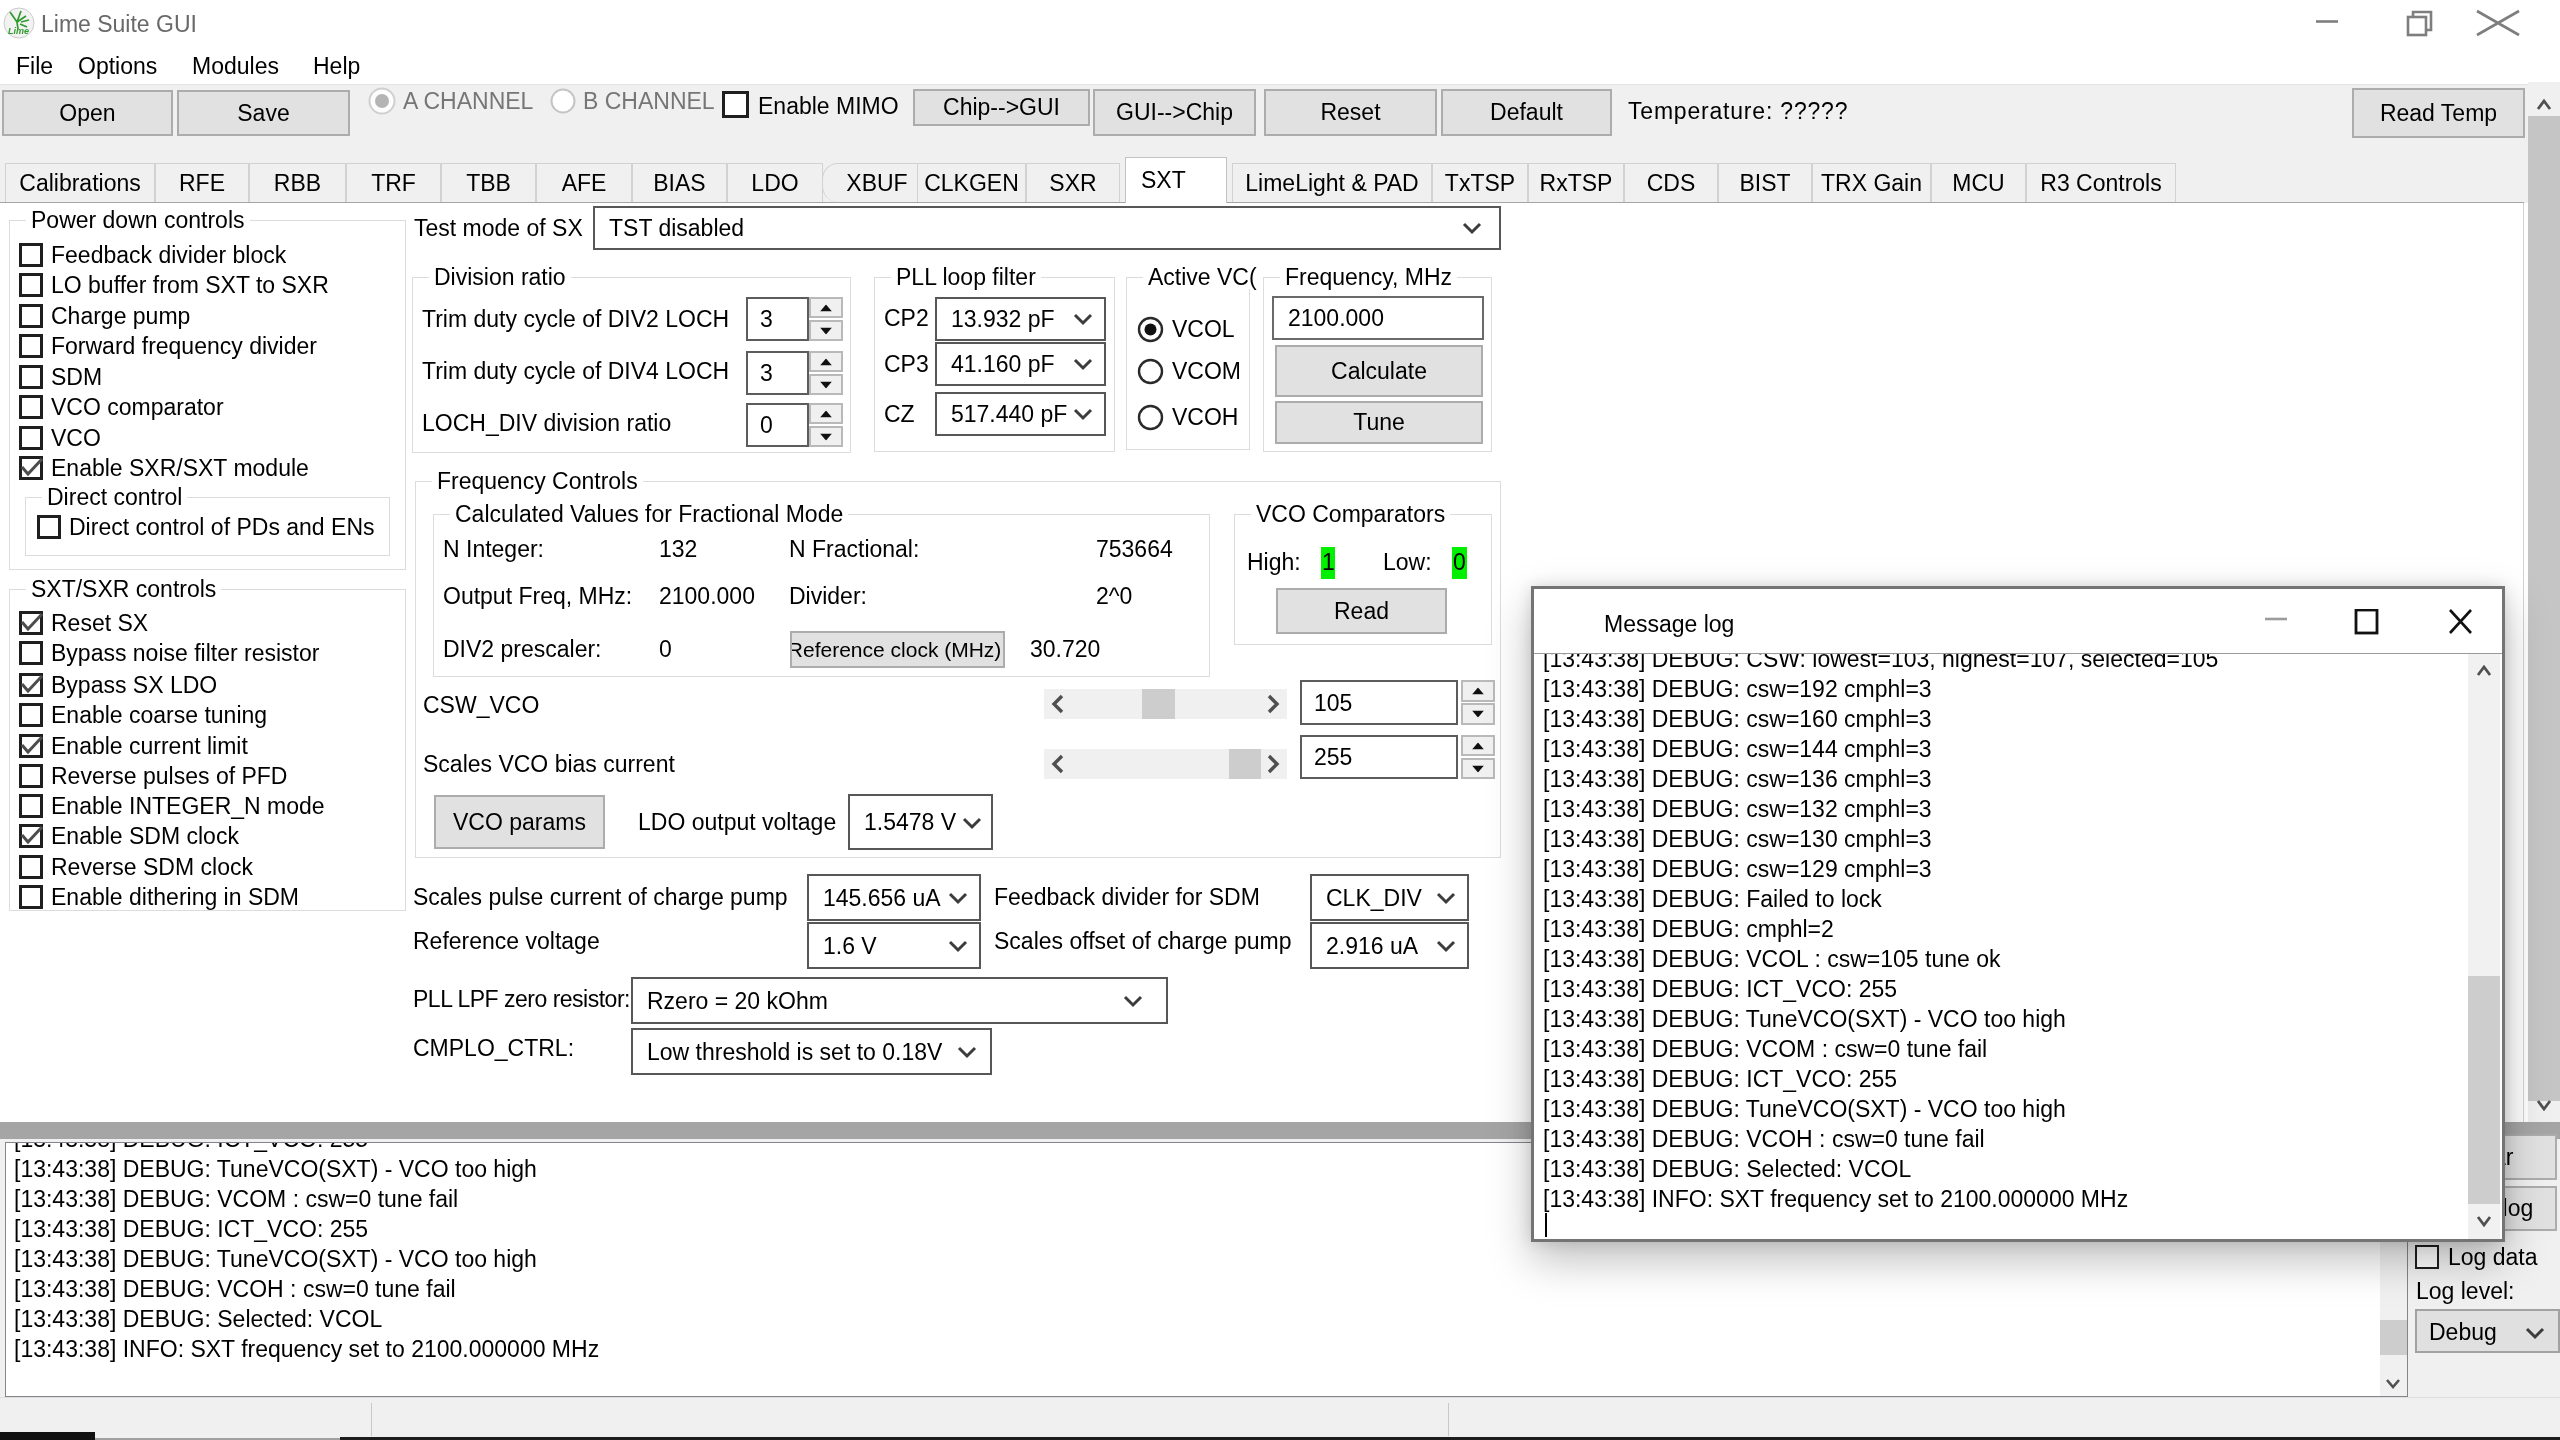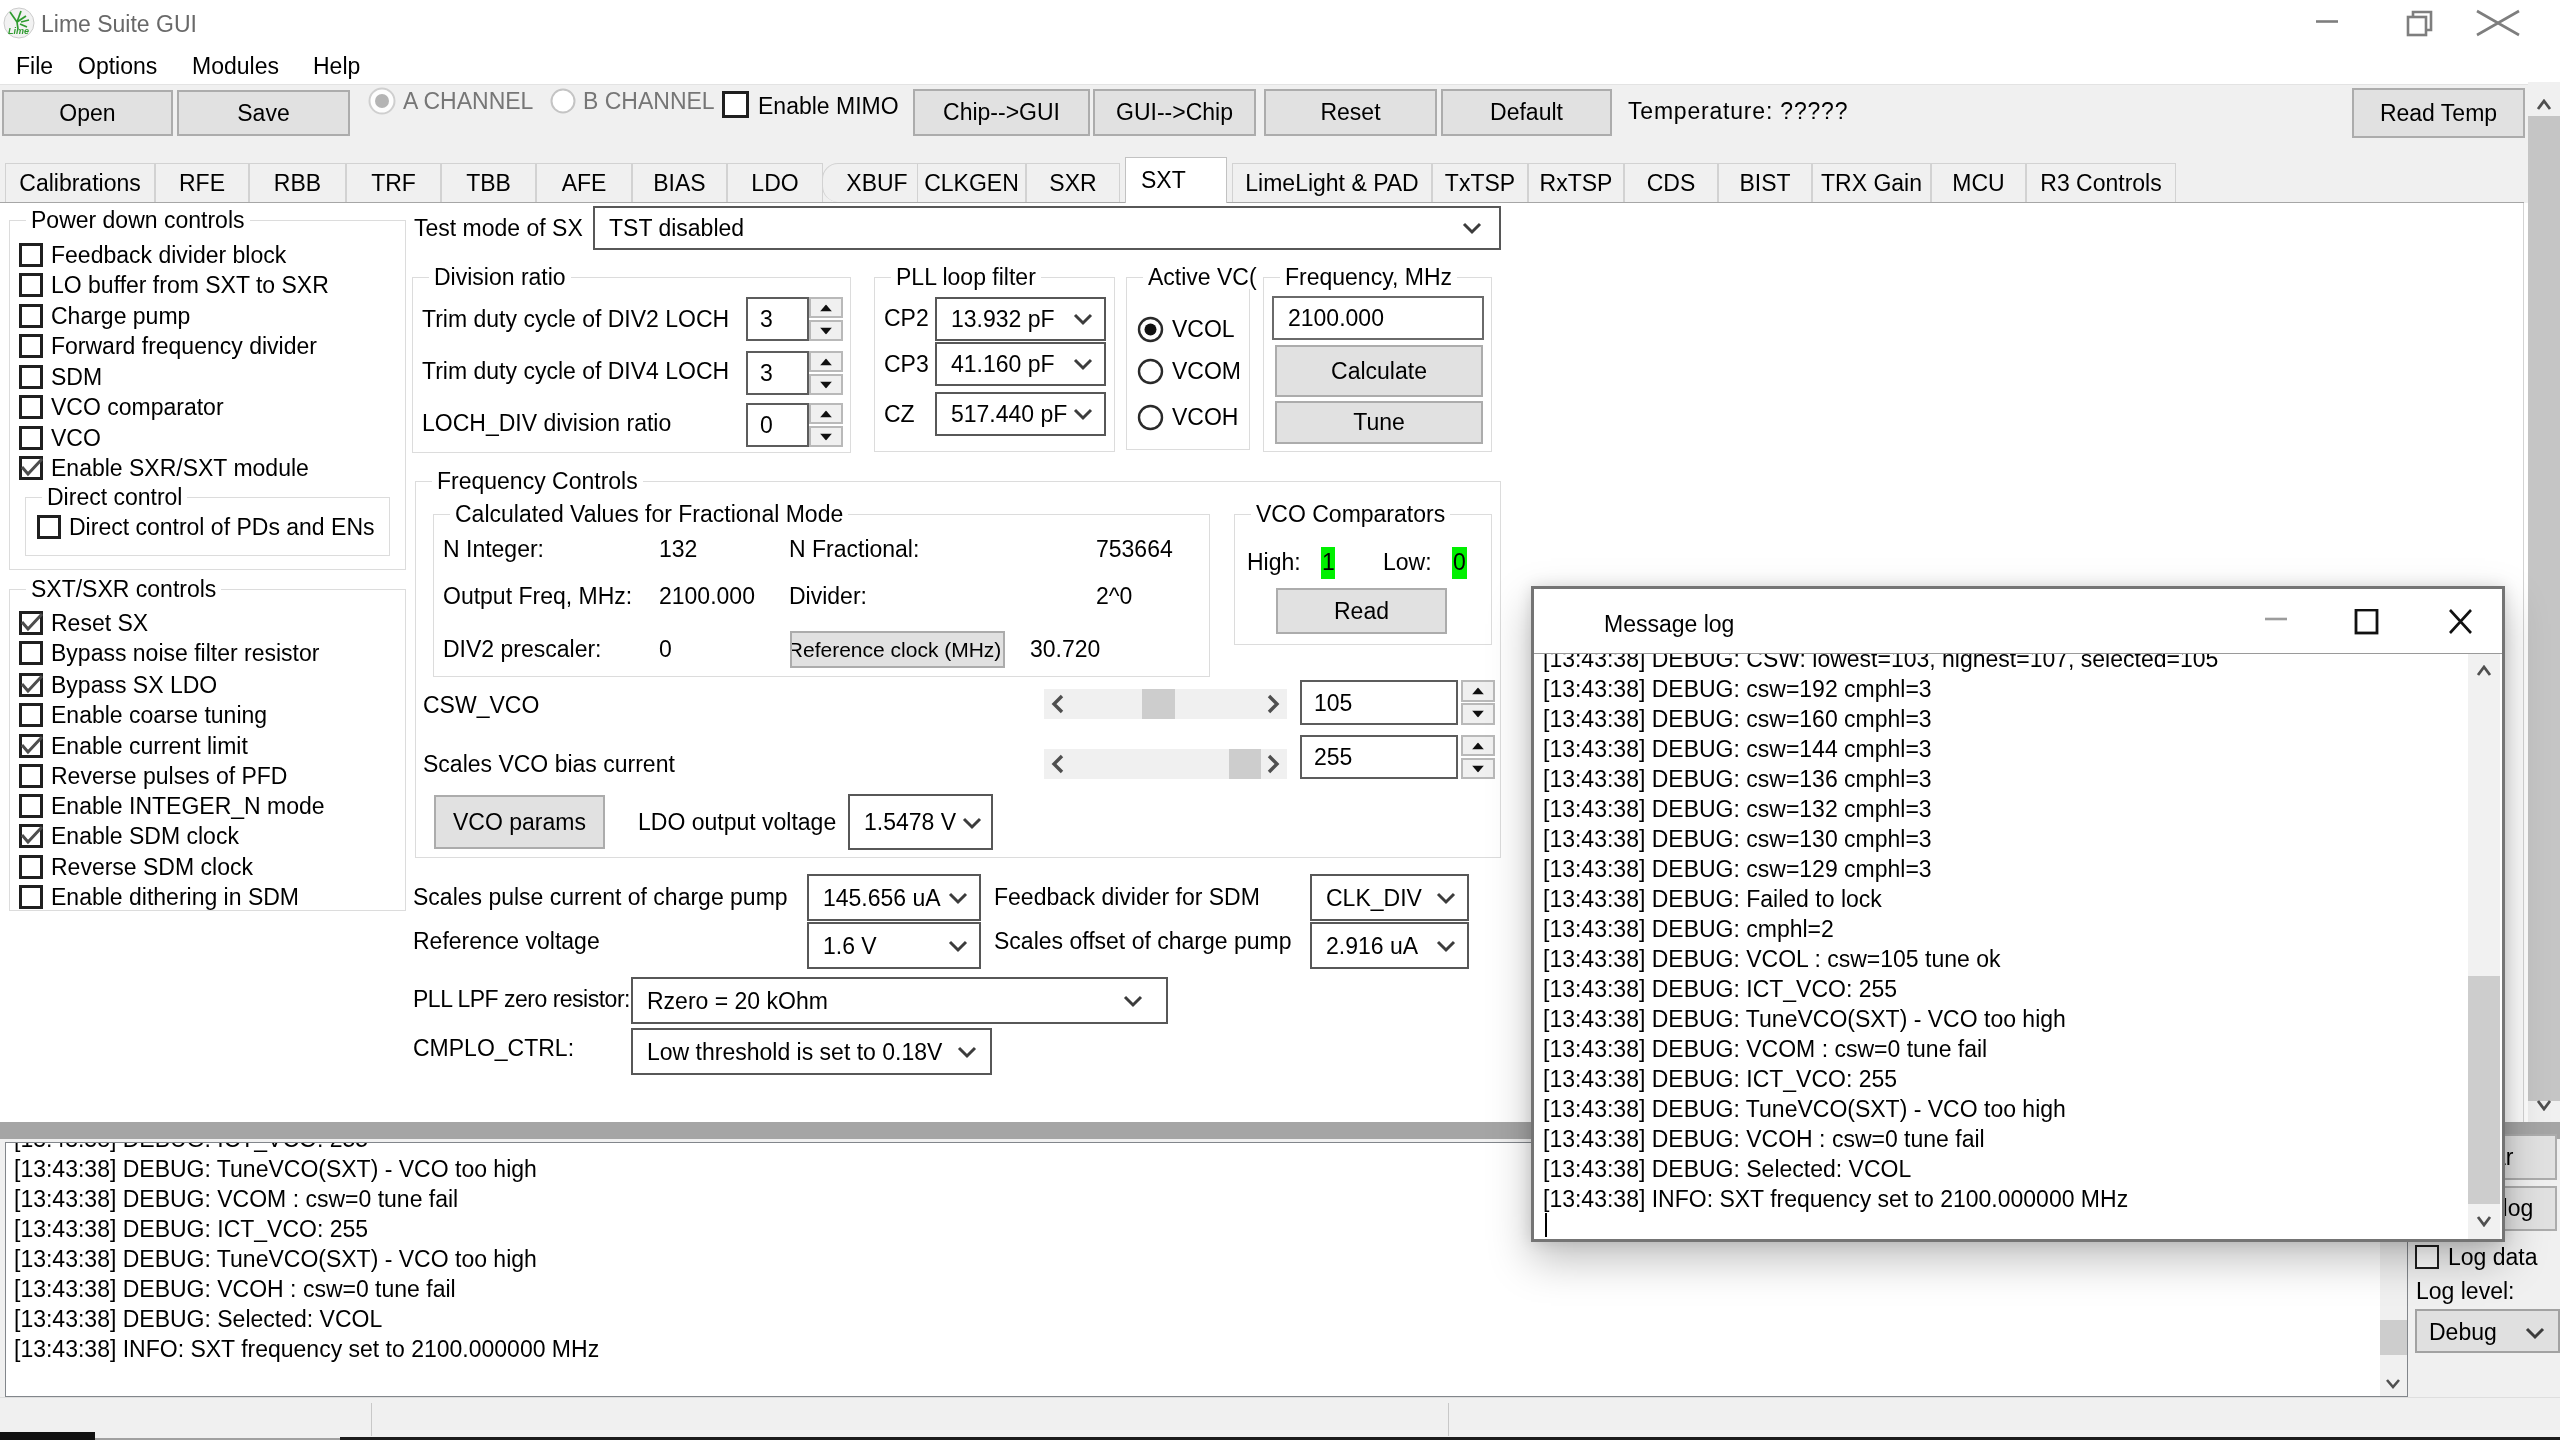--- a/index.html
+++ b/index.html
@@ -55,21 +55,21 @@
   <circle cx="14" cy="14" r="12.5" fill="#fdfdfd" stroke="#cfcfcf" stroke-width="2"></circle>
   <circle cx="14" cy="14" r="7" fill="#b4b4b4"></circle>
 </svg>
 <div class="lbl" style="left:403px;top:90px;color:#767676;">A CHANNEL</div>
 <svg class="abs" style="left:550px;top:88px;" width="26" height="26" viewBox="0 0 26 26">
   <circle cx="13" cy="13" r="11.5" fill="#ffffff" stroke="#c4c4c4" stroke-width="2"></circle>
 </svg>
 <div class="lbl" style="left:583px;top:90px;color:#767676;">B CHANNEL</div>
 <div class="cb" style="left:722px;top:91px;width:27px;height:27px;"></div>
 <div class="lbl" style="left:758px;top:95px;">Enable MIMO</div>
-<div class="btn" style="left:913px;top:89px;width:177px;height:47px;">Chip--&gt;GUI</div>
+<div class="btn" style="left:913px;top:89px;width:177px;height:37px;">Chip--&gt;GUI</div>
 <div class="btn" style="left:1093px;top:89px;width:163px;height:47px;">GUI--&gt;Chip</div>
 <div class="btn" style="left:1264px;top:89px;width:173px;height:47px;">Reset</div>
 <div class="btn" style="left:1441px;top:89px;width:171px;height:47px;">Default</div>
 <div class="lbl" style="left:1628px;top:100px;letter-spacing:0.8px;">Temperature: ?????</div>
 <div class="btn" style="left:2352px;top:88px;width:173px;height:50px;">Read Temp</div>
 
 <style>
 .tab { position:absolute; top:163px; height:39px; background:#f0f0f0; border:1px solid #d2d2d2;
   border-bottom:none; display:flex; align-items:center; justify-content:center; white-space:nowrap; }
 </style>

